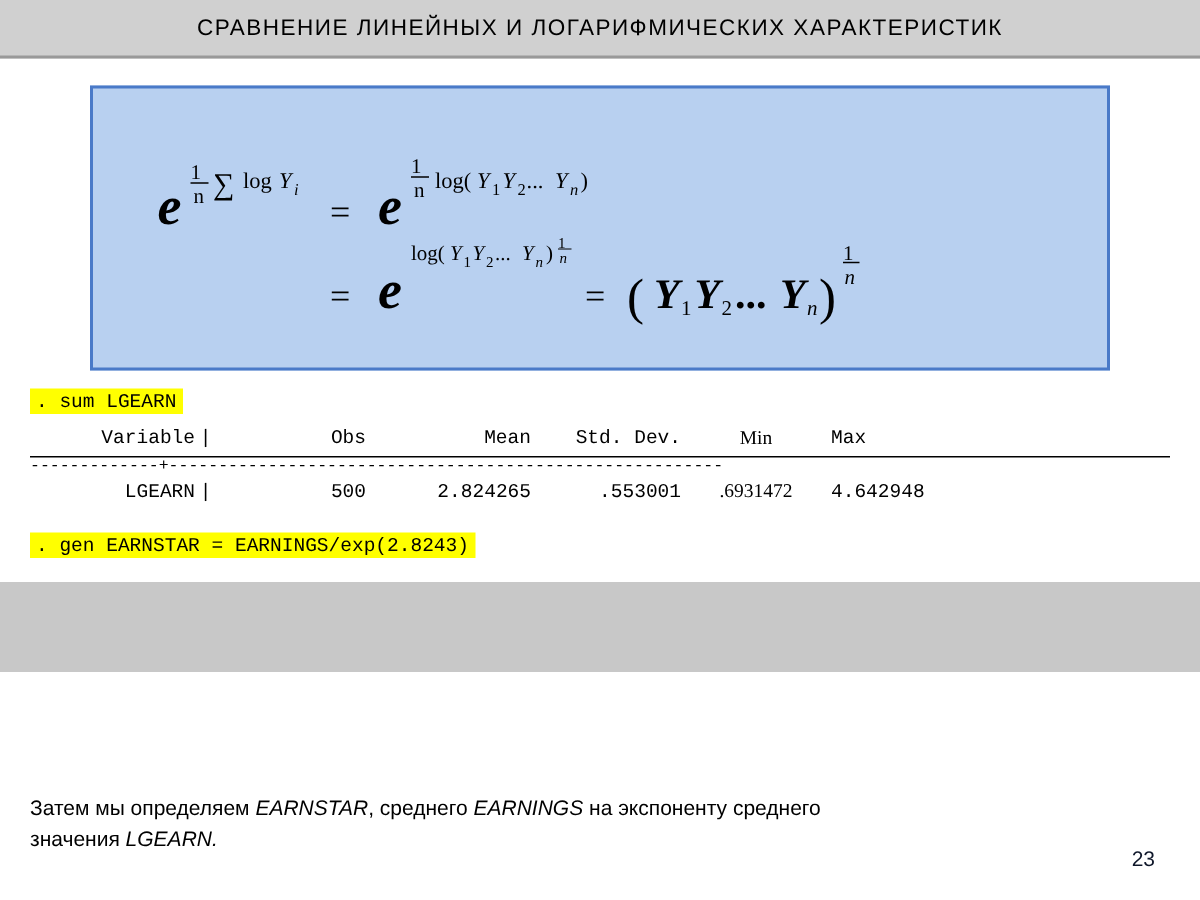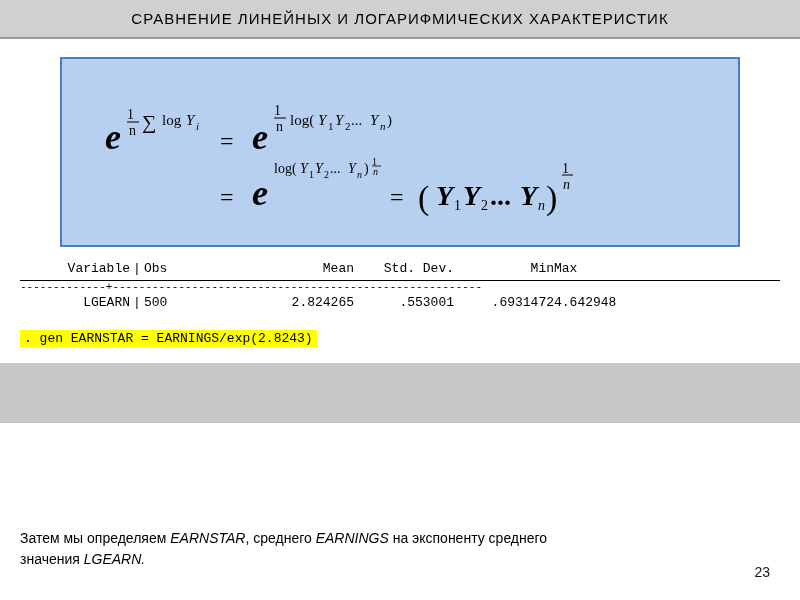--- a/index.html
+++ b/index.html
@@ -66,24 +66,24 @@
       letter-spacing: 0px;
     }
 
     .stata-row {
       display: flex;
       align-items: center;
     }
 
     .col-var { width: 110px; text-align: right; }
     .col-sep { width: 14px; text-align: center; }
-    .col-obs { width: 100px; }
+    .col-obs { width: 100px; text-align: right; }
     .col-mean { width: 110px; text-align: right; }
     .col-std { width: 100px; text-align: right; }
-    .col-min { width: 100px; text-align: right; }
+    .col-min { width: 100px; text-align: center; font-family: Liberation Serif, serif; }
     .col-max { width: 90px; text-align: left; }
 
     
     #gray-area {
       background: #c8c8c8;
       margin: 10px 0 0 0;
       height: 60px;
     }
 
     
@@ -176,20 +176,23 @@
     <text x="448" y="133" font-size="14" font-style="italic" fill="#000">n</text>
     <text x="456" y="132" font-size="34" fill="#000">)</text>
 
     <text x="472" y="96" font-size="14" fill="#000">1</text>
     <line x1="472" y1="98" x2="483" y2="98" stroke="#000" stroke-width="1"></line>
     <text x="473" y="112" font-size="14" font-style="italic" fill="#000">n</text>
   </svg>
 </div>
 
 <div id="stata-area">
+  <div>
+    <span class="stata-command">. sum LGEARN</span>
+  </div>
 
   <div class="stata-header">
     <span class="col-var">Variable</span>
     <span class="col-sep">|</span>
     <span class="col-obs">Obs</span>
     <span class="col-mean">Mean</span>
     <span class="col-std">Std. Dev.</span>
     <span class="col-min">Min</span>
     <span class="col-max">Max</span>
   </div>

